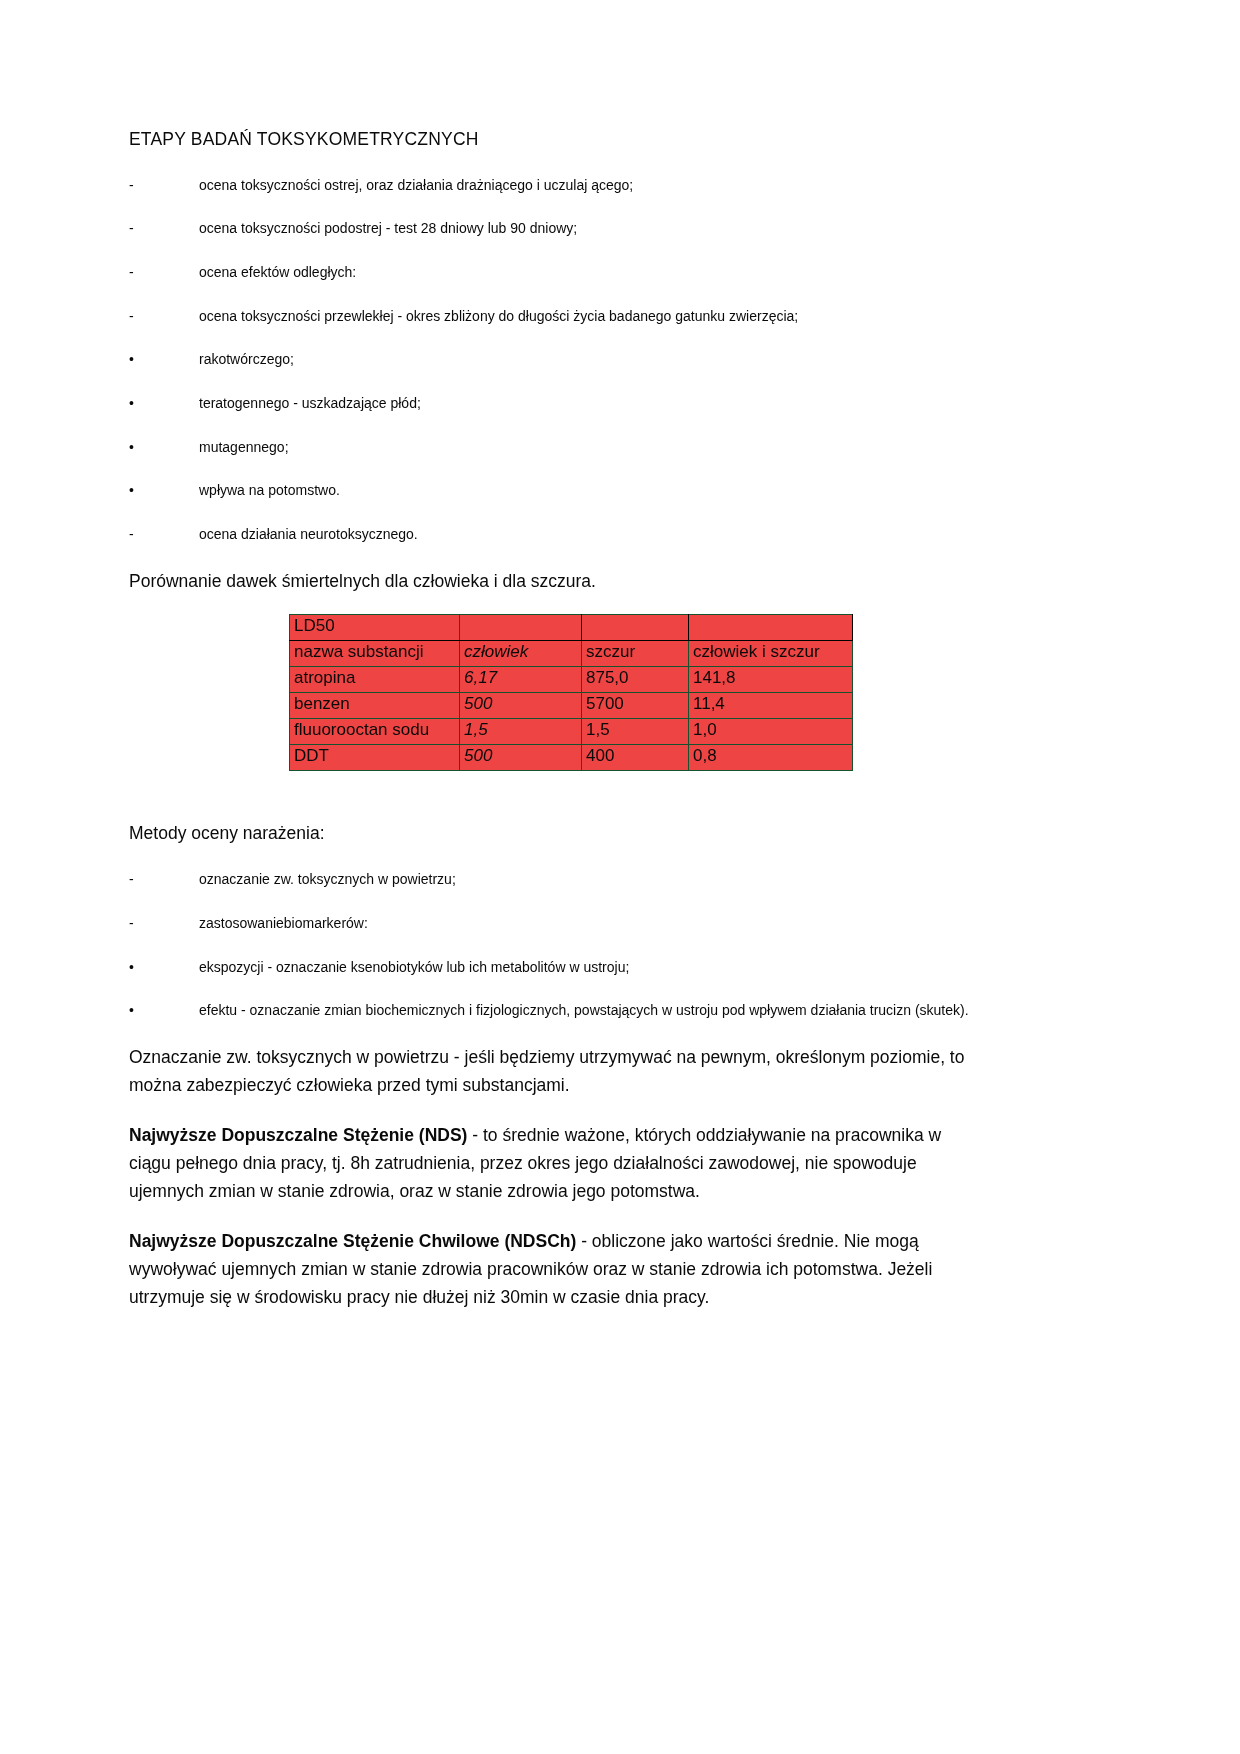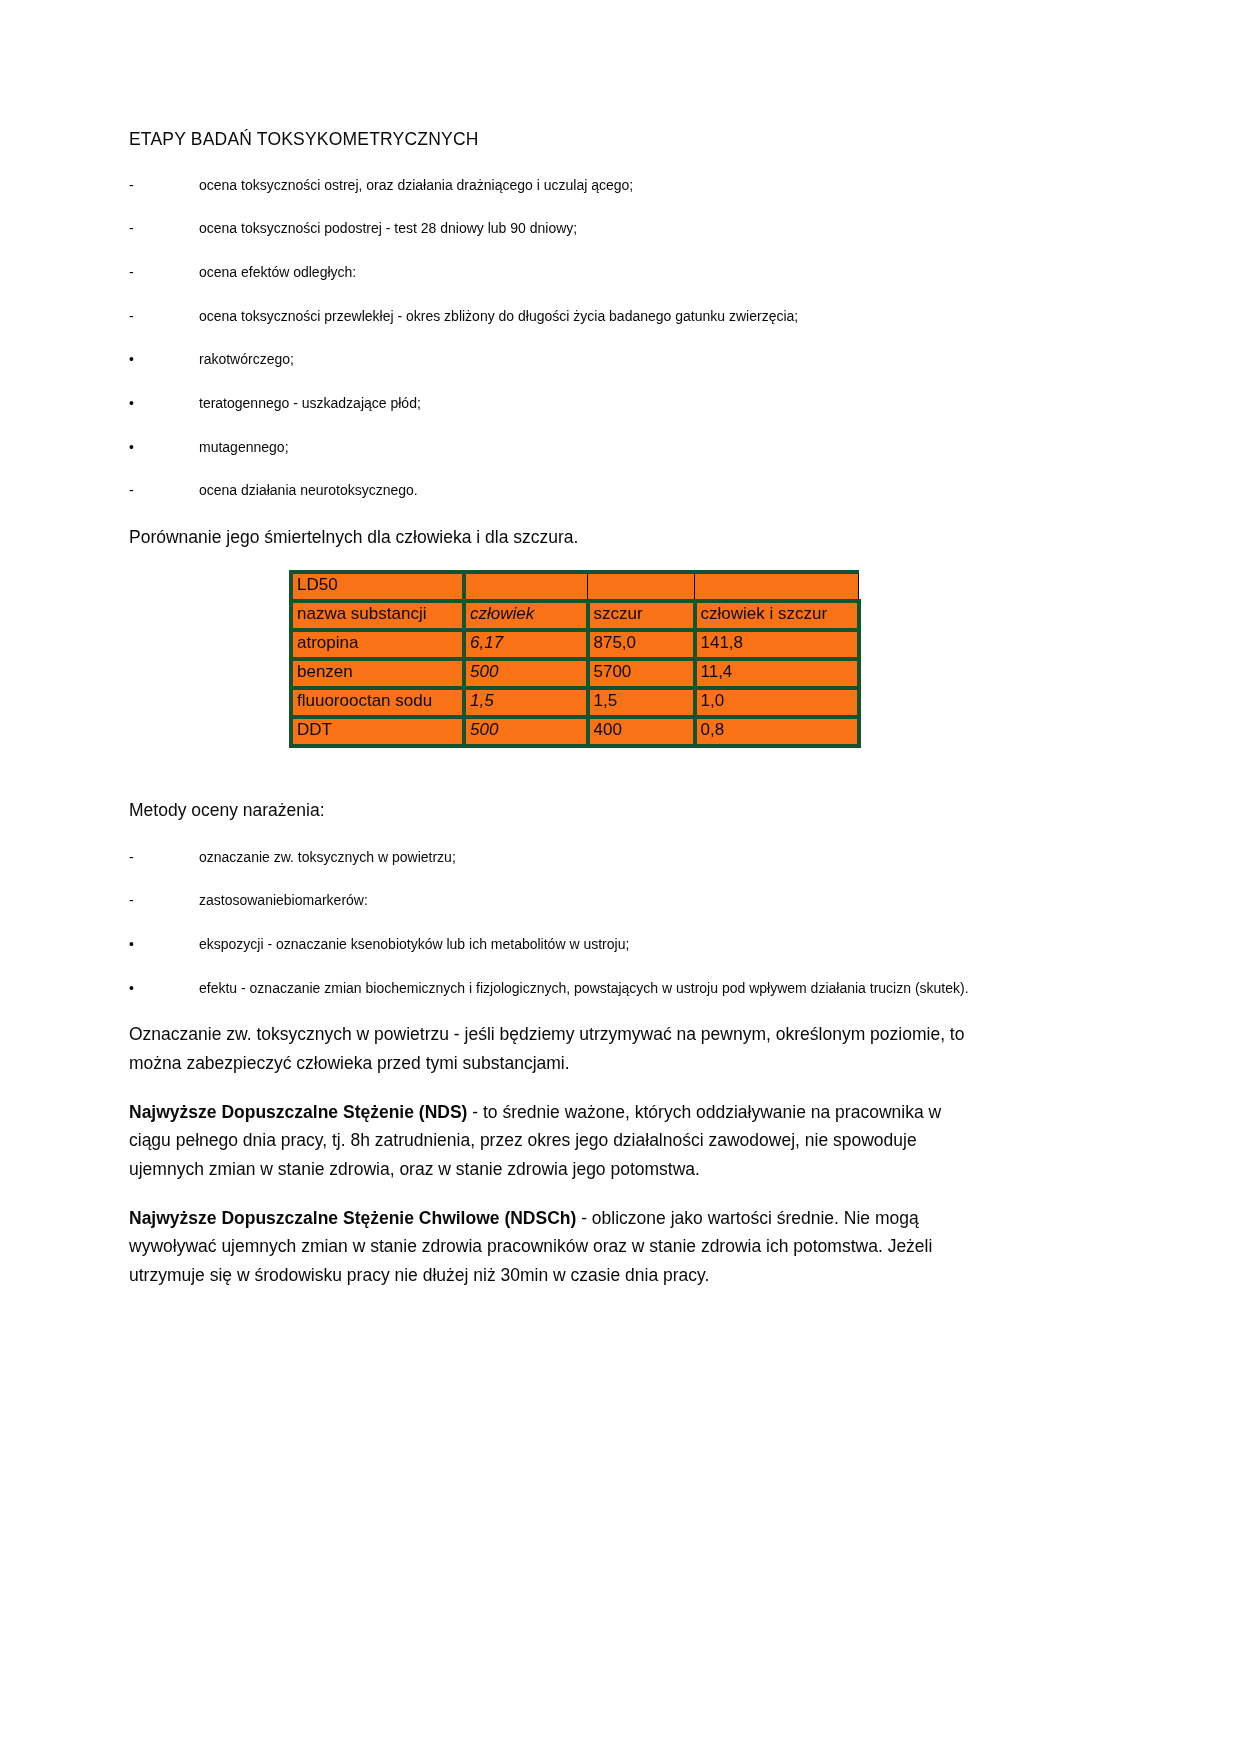--- a/index.html
+++ b/index.html
@@ -79,25 +79,25 @@
     padding-left: 160px;
   }
   table.ld50 {
     border-collapse: collapse;
     table-layout: fixed;
     width: 535px;
     font-size: 17px;
     line-height: 1.2;
   }
   table.ld50 td {
-    border: 4px solid #14532d;
+    border: 1px solid #14532d;
     padding: 1px 2px 2px 4px;
     vertical-align: top;
     height: 22px;
-    background: #f97316;
+    background: #ef4444;
     white-space: nowrap;
     overflow: visible;
   }
   table.ld50 td.col0 { width: 163px; }
   table.ld50 td.col1 { width: 115px; font-style: italic; }
   table.ld50 td.col2 { width: 100px; }
   table.ld50 td.col3 { width: 157px; }
   table.ld50 tr.titlerow td {
     border-bottom: 1px solid #000000;
   }
@@ -130,24 +130,27 @@
     <div class="listline">
       <span class="marker bullet">•</span><span class="ltext">rakotwórczego;</span>
     </div>
     <div class="listline">
       <span class="marker bullet">•</span><span class="ltext">teratogennego - uszkadzające płód;</span>
     </div>
     <div class="listline">
       <span class="marker bullet">•</span><span class="ltext">mutagennego;</span>
     </div>
     <div class="listline">
+      <span class="marker bullet">•</span><span class="ltext">wpływa na potomstwo.</span>
+    </div>
+    <div class="listline">
       <span class="marker">-</span><span class="ltext">ocena działania neurotoksycznego.</span>
     </div>
 
-    <div class="para tight">Porównanie jego śmiertelnych dla człowieka i dla szczura.</div>
+    <div class="para tight">Porównanie dawek śmiertelnych dla człowieka i dla szczura.</div>
 
     <div class="table-wrap">
       <table class="ld50">
         <tbody>
             <tr class="titlerow">
           <td class="col0">LD50</td>
           <td class="col1 spanned"></td>
           <td class="col2 spanned"></td>
           <td class="col3 spanned"></td>
         </tr>

